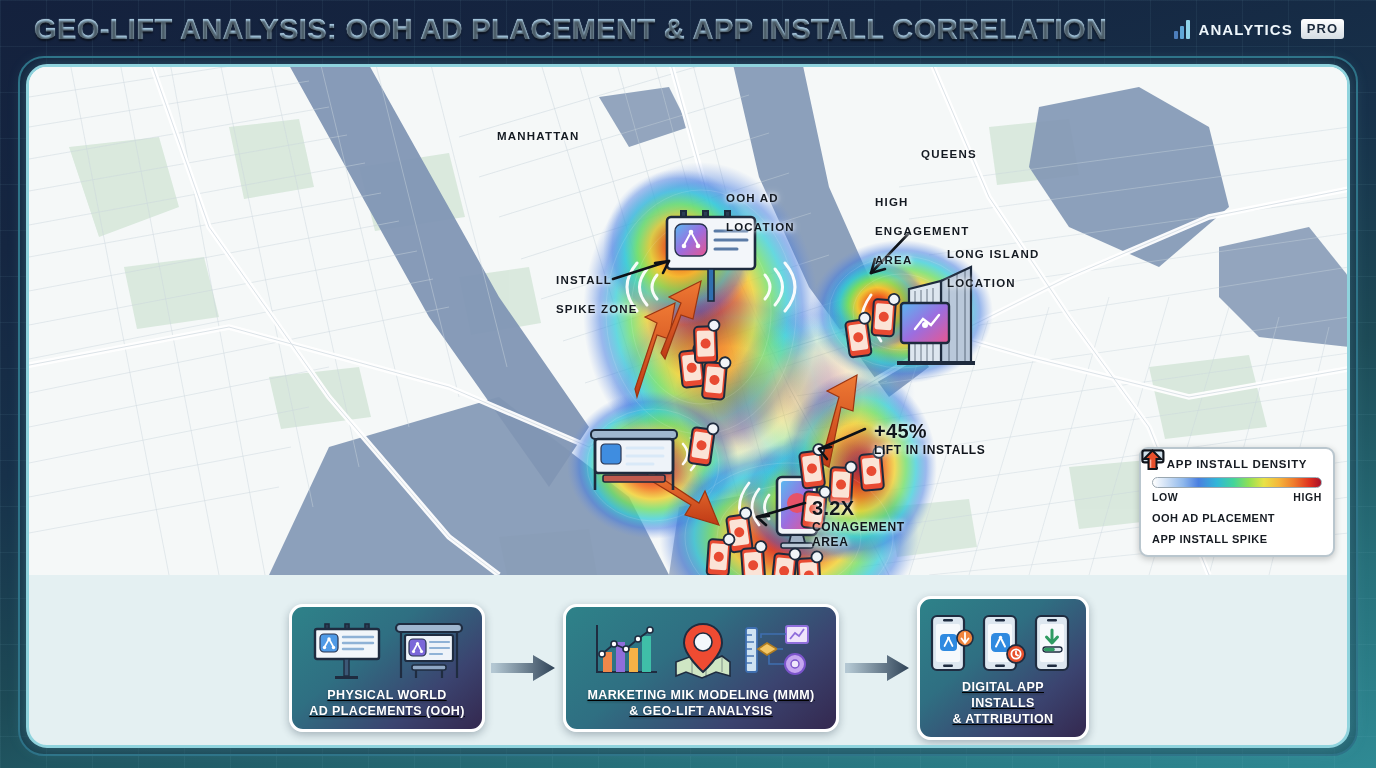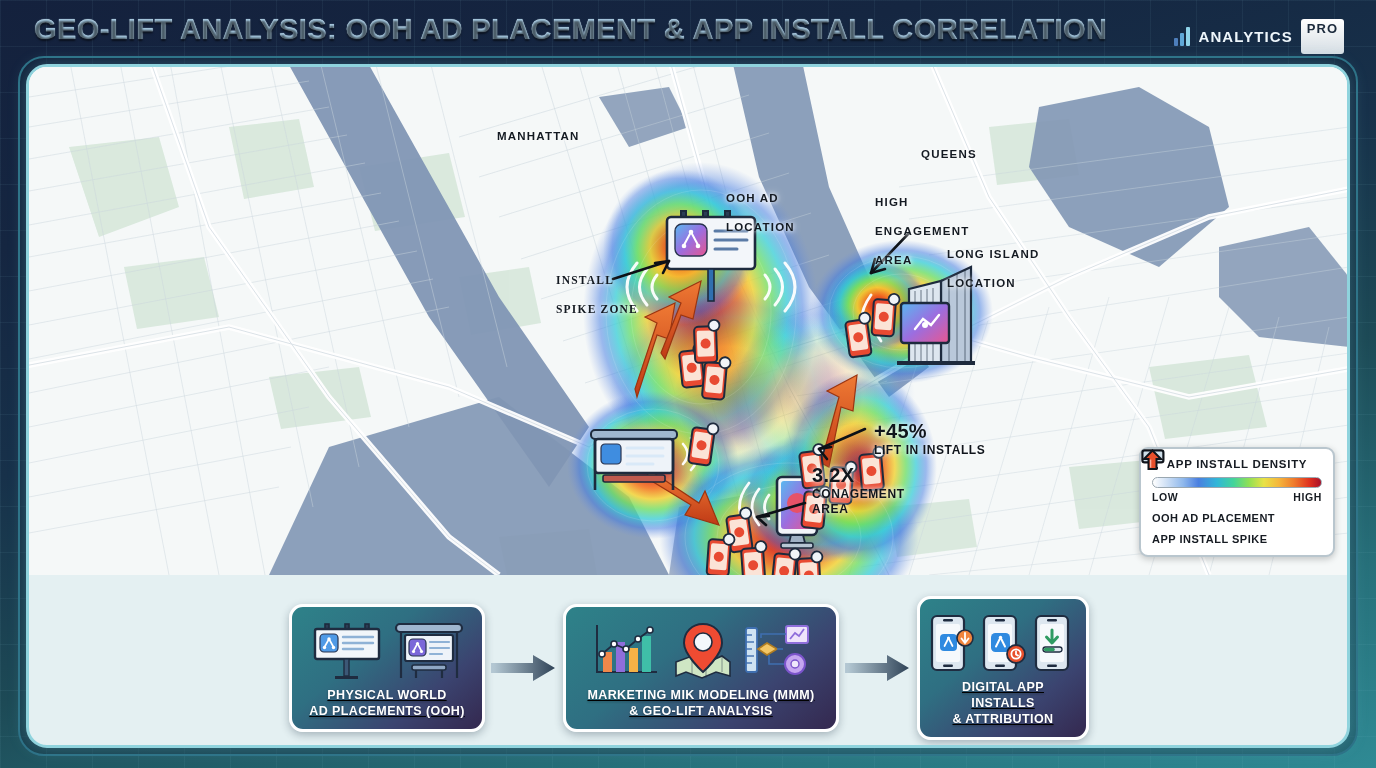--- a/index.html
+++ b/index.html
@@ -48,21 +48,21 @@
   #brand { position: absolute; right: 32px; top: 19px; display: flex; align-items: center; gap: 8px; }
   #brand-bars { display: flex; align-items: flex-end; gap: 2px; height: 19px; }
   #brand-bars i { display: block; width: 4px; border-radius: 1px; }
   #brand-bars i:nth-child(1) { height: 8px;  background: #4d7ebb; }
   #brand-bars i:nth-child(2) { height: 13px; background: #5fa8d8; }
   #brand-bars i:nth-child(3) { height: 19px; background: #8fd4ea; }
   #brand-name { color: #eef6fb; font-size: 15px; font-weight: bold; letter-spacing: 1.1px; }
   #brand-pro {
     background: linear-gradient(180deg,#ffffff,#d5dde3);
     color: #1b2a3c; font-size: 13px; font-weight: bold; letter-spacing: 1px;
-    padding: 2px 6px 18px; border-radius: 3px;
+    padding: 2px 6px 3px; border-radius: 3px;
   }
 
   
   #panel-frame {
     position: absolute; left: 18px; top: 56px; width: 1340px; height: 700px;
     border: 2px solid #2b6f84;
     border-radius: 26px;
     background: rgba(12,28,48,.35);
     padding: 6px;
   }
@@ -539,39 +539,39 @@
         </g>
       </svg>
 
       <div class="maplabel" style="left:468px; top:62px;">MANHATTAN</div>
       <div class="maplabel" style="left:892px; top:80px;">QUEENS</div>
 
       <div class="maplabel" style="left:697px; top:110px;">
         <span>OOH AD</span><br>
         <span>LOCATION</span>
       </div>
-      <div class="maplabel" style="left:527px; top:192px;font-family:Liberation Serif, serif;">
+      <div class="maplabel" style="left:527px; top:192px;">
         <span>INSTALL</span><br>
         <span>SPIKE ZONE</span>
       </div>
       <div class="maplabel" style="left:846px; top:114px;">
         <span>HIGH</span><br>
         <span>ENGAGEMENT</span><br>
         <span>AREA</span>
       </div>
       <div class="maplabel" style="left:918px; top:166px;">
         <span>LONG ISLAND</span><br>
         <span>LOCATION</span>
       </div>
 
       <div class="callout" style="left:845px; top:352px;">
         <span class="big">+45%</span>
         <span class="sml">LIFT IN INSTALLS</span>
       </div>
-      <div class="callout" style="left:783px; top:396px;">
+      <div class="callout" style="left:783px; top:429px;">
         <span class="big">3.2X</span>
         <span class="sml" style="white-space:pre-line;">CONAGEMENT
 AREA</span>
       </div>
 
       <div id="legend">
         <div id="legend-title">APP INSTALL DENSITY</div>
         <div id="legend-gradient"></div>
         <div id="legend-scale">
           <span>LOW</span>

